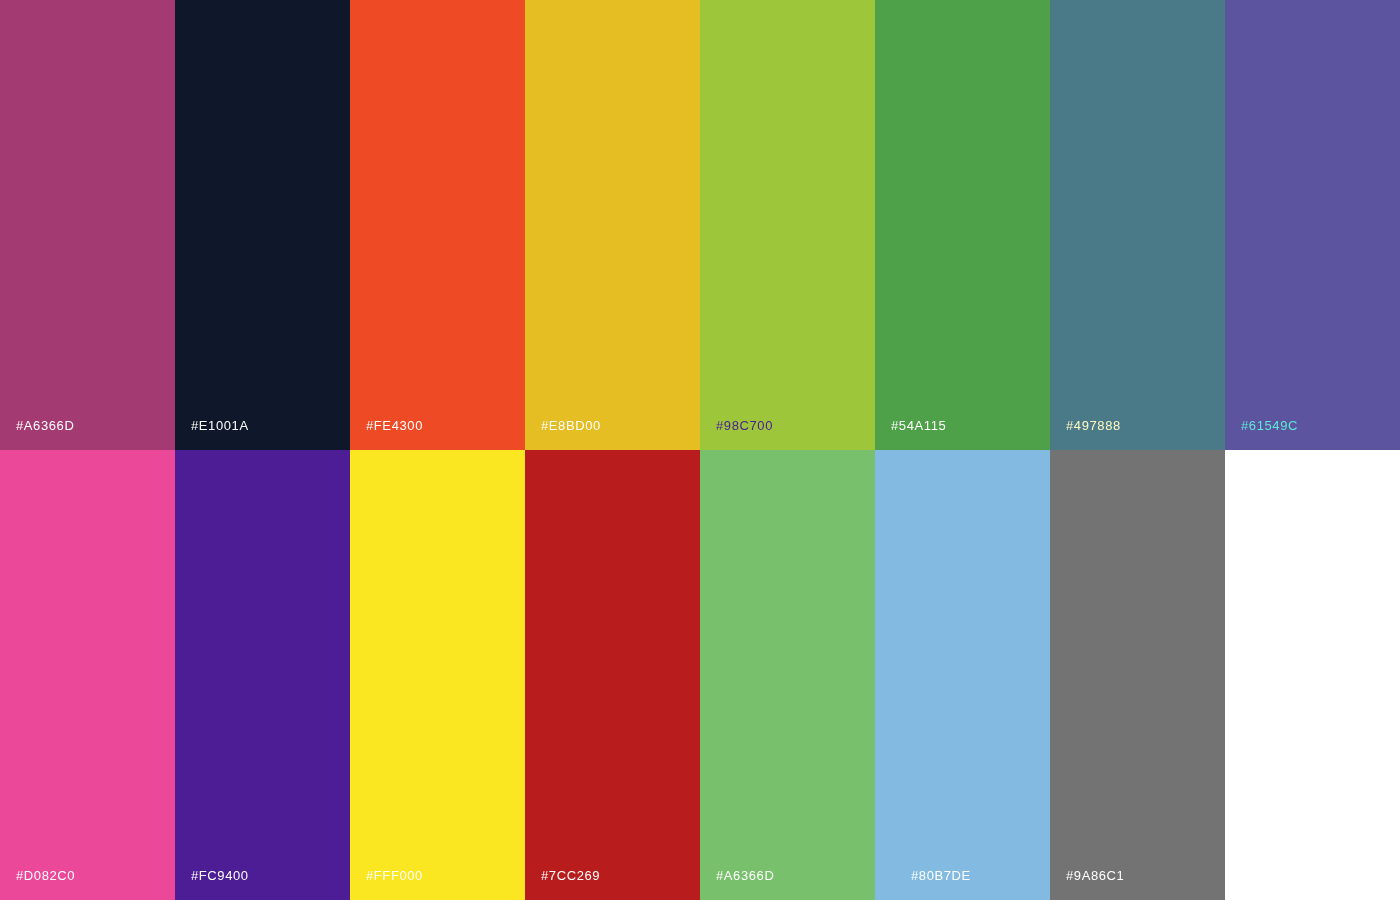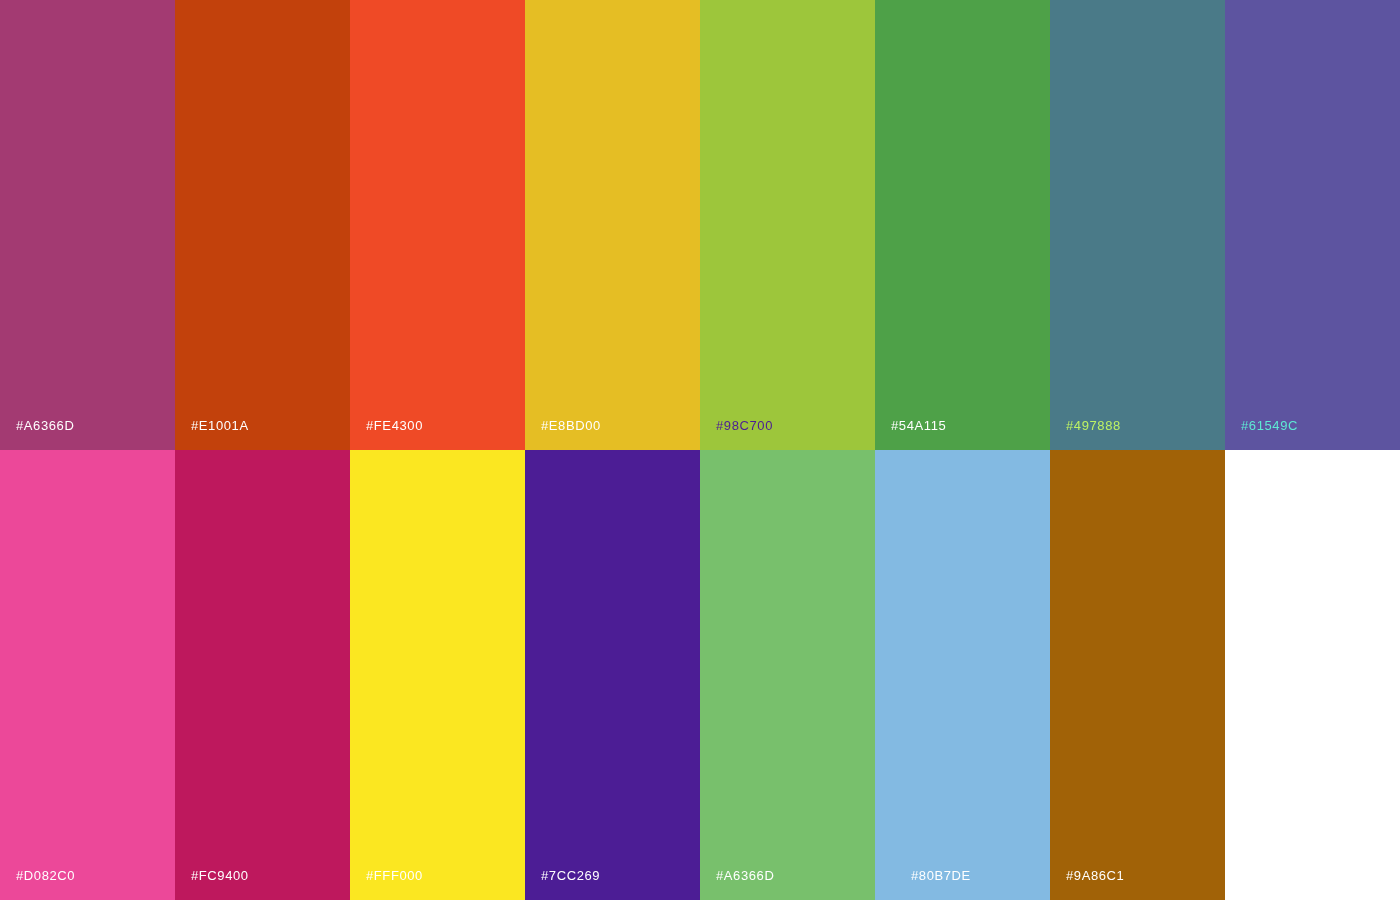--- a/index.html
+++ b/index.html
@@ -50,57 +50,57 @@
   }
 </style>
 </head>
 <body>
 
 <div id="palette-grid">
 
   <div class="swatch row-top" style="background-color: rgb(163, 58, 114);">
     <span class="swatch-label" style="color: rgb(255, 255, 255);">#A6366D</span>
   </div>
-  <div class="swatch row-top" style="background-color: #c2410c;">
+  <div class="swatch row-top" style="background-color: #0f172a;">
     <span class="swatch-label" style="color: rgb(255, 255, 255);">#E1001A</span>
   </div>
   <div class="swatch row-top" style="background-color: rgb(239, 74, 38);">
     <span class="swatch-label" style="color: rgb(255, 255, 255);">#FE4300</span>
   </div>
   <div class="swatch row-top" style="background-color: rgb(229, 190, 36);">
     <span class="swatch-label" style="color: rgb(255, 255, 255);">#E8BD00</span>
   </div>
   <div class="swatch row-top" style="background-color: rgb(157, 198, 59);">
     <span class="swatch-label" style="color: #4c1d95;">#98C700</span>
   </div>
   <div class="swatch row-top" style="background-color: rgb(78, 161, 72);">
     <span class="swatch-label" style="color: rgb(255, 255, 255);">#54A115</span>
   </div>
   <div class="swatch row-top" style="background-color: rgb(74, 122, 136);">
-    <span class="swatch-label" style="color: #bef264;">#497888</span>
+    <span class="swatch-label" style="color: #fef9c3;">#497888</span>
   </div>
   <div class="swatch row-top" style="background-color: rgb(93, 84, 160);">
     <span class="swatch-label" style="color: #5eead4;">#61549C</span>
   </div>
 
   <div class="swatch row-bottom" style="background-color: #ec4899;">
     <span class="swatch-label" style="color: rgb(255, 255, 255);">#D082C0</span>
   </div>
-  <div class="swatch row-bottom" style="background-color: #be185d; padding-left: 20px;">
+  <div class="swatch row-bottom" style="background-color: #4c1d95; padding-left: 20px;">
     <span class="swatch-label" style="color: rgb(255, 255, 255);">#FC9400</span>
   </div>
   <div class="swatch row-bottom" style="background-color: rgb(251, 231, 33);">
     <span class="swatch-label" style="color: rgb(255, 255, 255);">#FFF000</span>
   </div>
-  <div class="swatch row-bottom" style="background-color: #4c1d95;">
+  <div class="swatch row-bottom" style="background-color: #b91c1c;">
     <span class="swatch-label" style="color: rgb(255, 255, 255);">#7CC269</span>
   </div>
   <div class="swatch row-bottom" style="background-color: rgb(120, 192, 108);">
     <span class="swatch-label" style="color: rgb(255, 255, 255);">#A6366D</span>
   </div>
   <div class="swatch row-bottom" style="background-color: rgb(131, 186, 226);">
     <span class="swatch-label" style="color: rgb(255, 255, 255); margin-left: 20px;">#80B7DE</span>
   </div>
-  <div class="swatch row-bottom" style="background-color: #a16207;">
+  <div class="swatch row-bottom" style="background-color: #737373;">
     <span class="swatch-label" style="color: rgb(255, 255, 255);">#9A86C1</span>
   </div>
 
 </div>
 
 </body></html>

